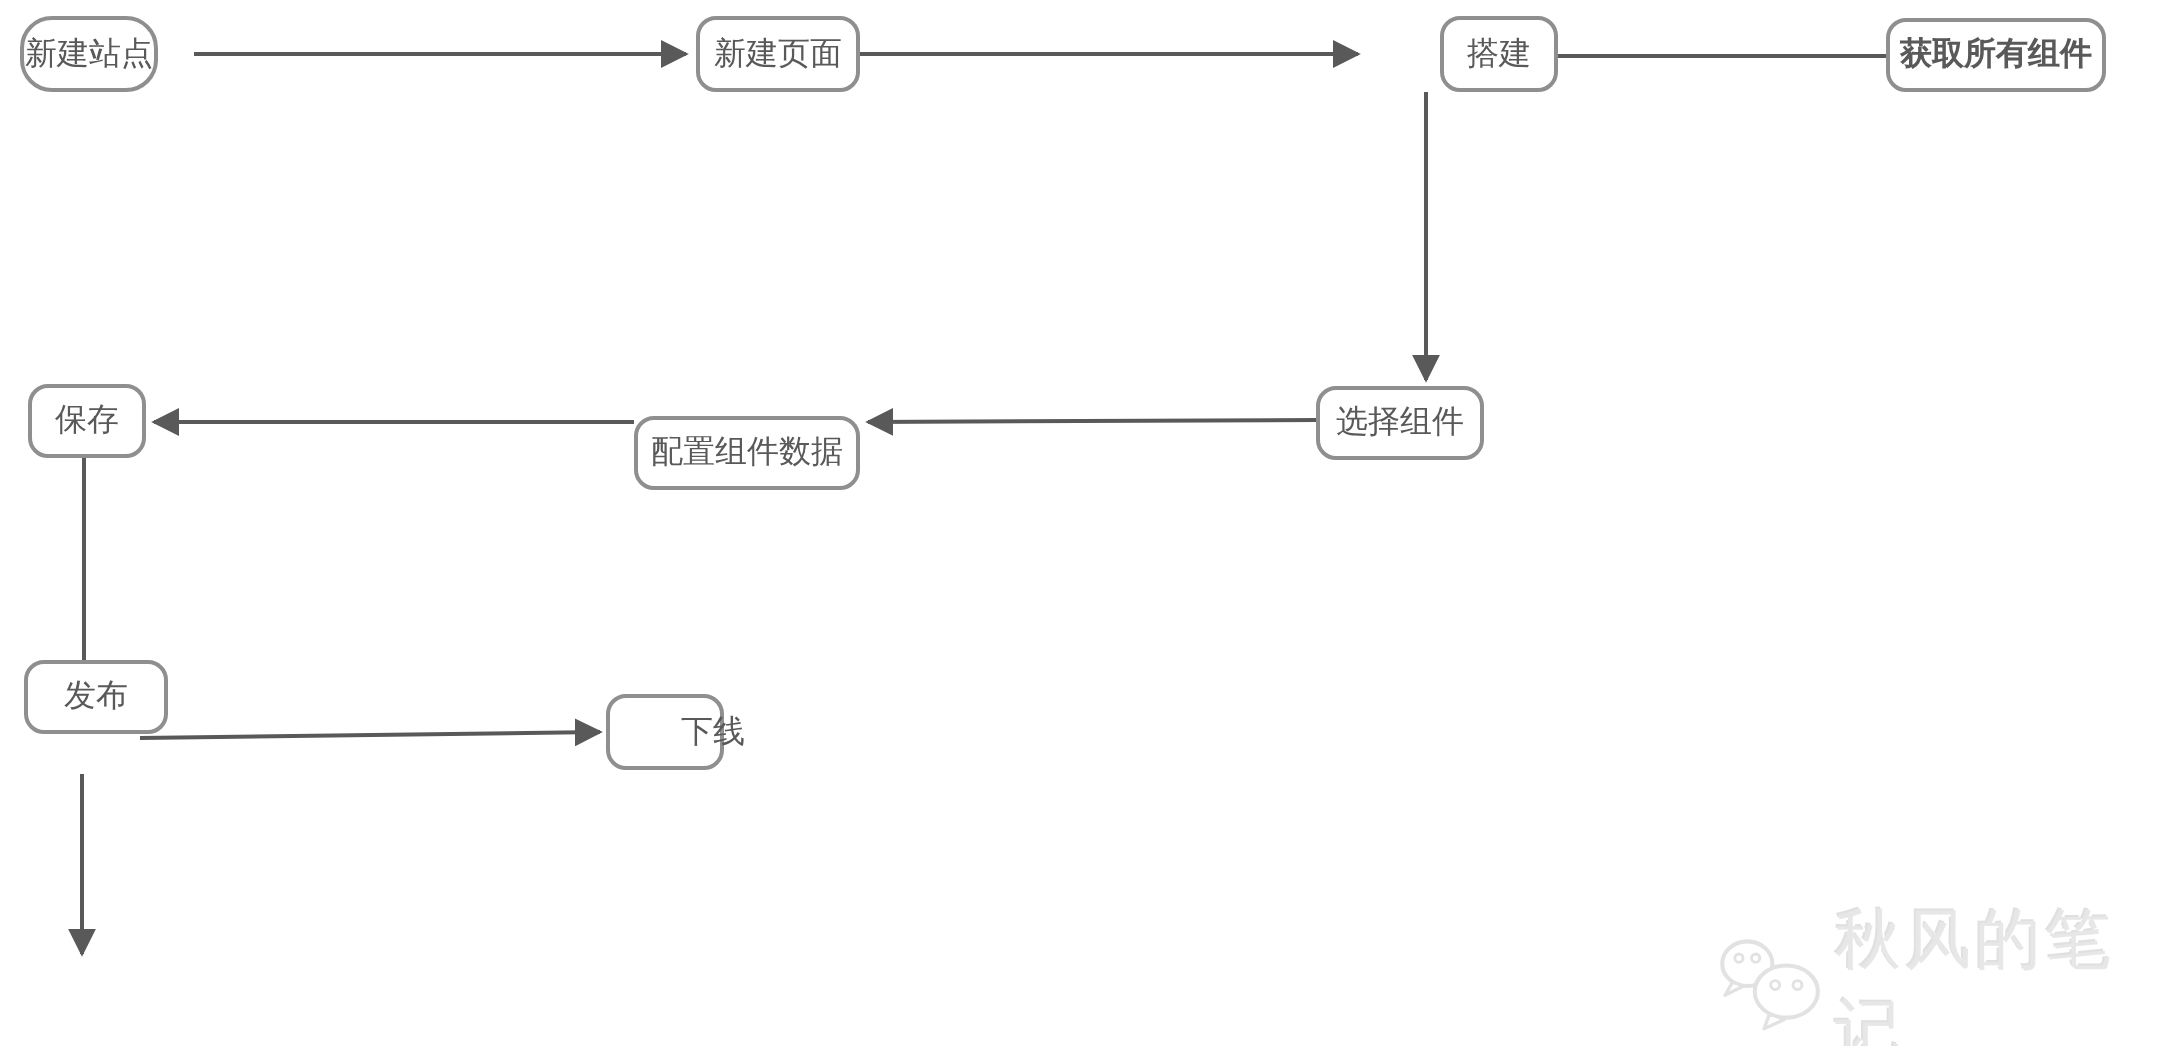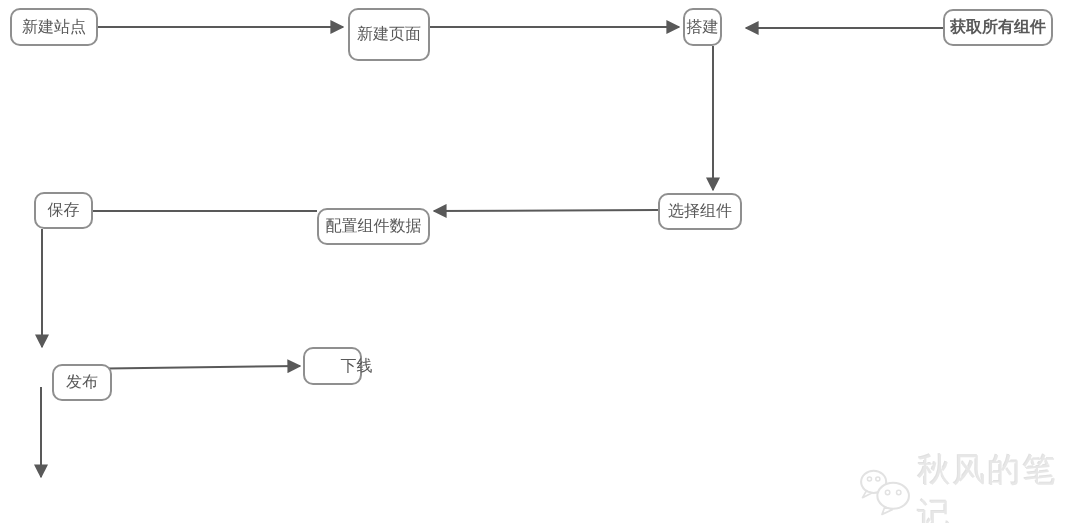--- a/index.html
+++ b/index.html
@@ -52,49 +52,49 @@
     <line x1="430" y1="27" x2="679" y2="27" stroke="#595959" stroke-width="2" marker-end="url(#arrow)"></line>
     <line x1="943" y1="28" x2="746" y2="28" stroke="#595959" stroke-width="2" marker-end="url(#arrow)"></line>
     <line x1="713" y1="46" x2="713" y2="190" stroke="#595959" stroke-width="2" marker-end="url(#arrow)"></line>
     <line x1="658" y1="210" x2="434" y2="211" stroke="#595959" stroke-width="2" marker-end="url(#arrow)"></line>
     <line x1="317" y1="211" x2="77" y2="211" stroke="#595959" stroke-width="2" marker-end="url(#arrow)"></line>
     <line x1="42" y1="229" x2="42" y2="347" stroke="#595959" stroke-width="2" marker-end="url(#arrow)"></line>
     <line x1="70" y1="369" x2="300" y2="366" stroke="#595959" stroke-width="2" marker-end="url(#arrow)"></line>
     <line x1="41" y1="387" x2="41" y2="477" stroke="#595959" stroke-width="2" marker-end="url(#arrow)"></line>
   </svg>
 
-  <div class="node" style="left:10px;top:8px;width:88px;height:38px;">
+  <div class="node" style="left:10px;top:8px;width:69px;height:38px;border-radius:16px;">
     <span>新建站点</span>
   </div>
 
-  <div class="node" style="left:348px;top:8px;width:82px;height:53px;">
+  <div class="node" style="left:348px;top:8px;width:82px;height:38px;">
     <span>新建页面</span>
   </div>
 
-  <div class="node" style="left:683px;top:8px;width:39px;height:38px;">
+  <div class="node" style="left:720px;top:8px;width:59px;height:38px;">
     <span>搭建</span>
   </div>
 
   <div class="node" style="left:943px;top:9px;width:110px;height:37px;font-weight:bold;">
     <span>获取所有组件</span>
   </div>
 
-  <div class="node" style="left:14px;top:192px;width:59px;height:37px;margin-left:20px;">
+  <div class="node" style="left:14px;top:192px;width:59px;height:37px;">
     <span>保存</span>
   </div>
 
   <div class="node" style="left:317px;top:192px;width:113px;height:37px;margin-top:16px;">
     <span>配置组件数据</span>
   </div>
 
   <div class="node" style="left:658px;top:193px;width:84px;height:37px;">
     <span>选择组件</span>
   </div>
 
-  <div class="node" style="left:12px;top:364px;width:60px;height:37px;margin-left:40px;">
+  <div class="node" style="left:12px;top:330px;width:72px;height:37px;">
     <span>发布</span>
   </div>
 
   <div class="node" style="left:303px;top:347px;width:59px;height:38px;padding-left:48px;">
     <span>下线</span>
   </div>
 
 
   <div class="watermark">
     <svg width="64" height="54" viewBox="0 0 64 54">

